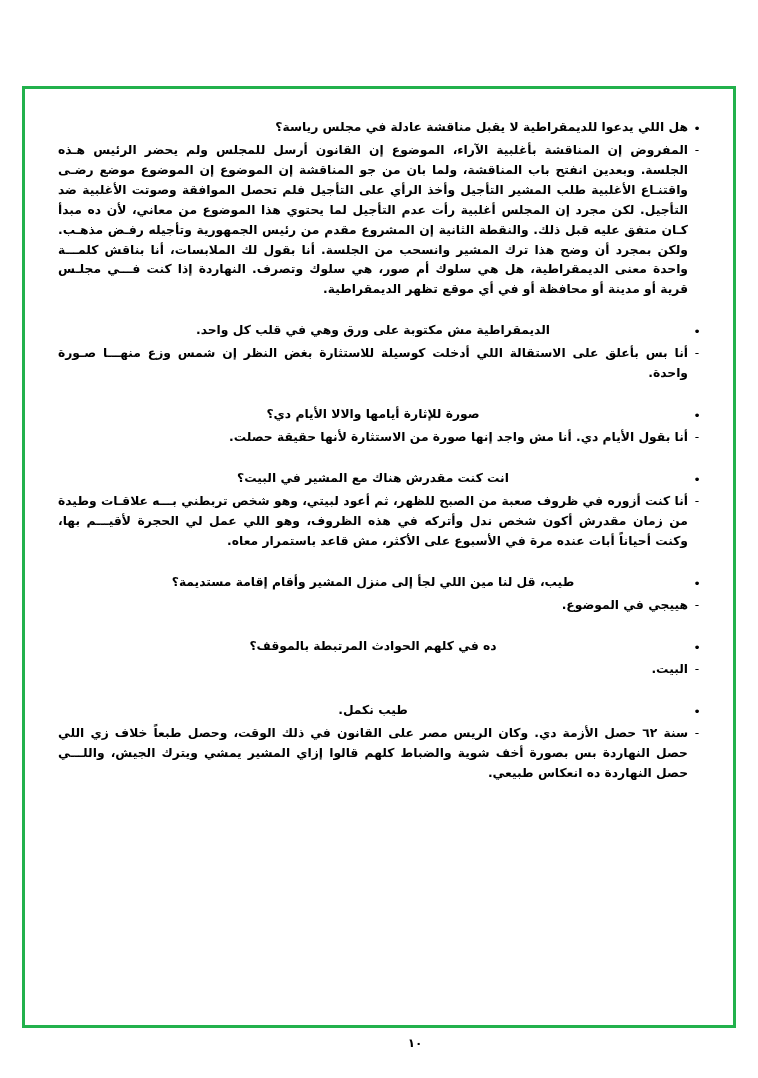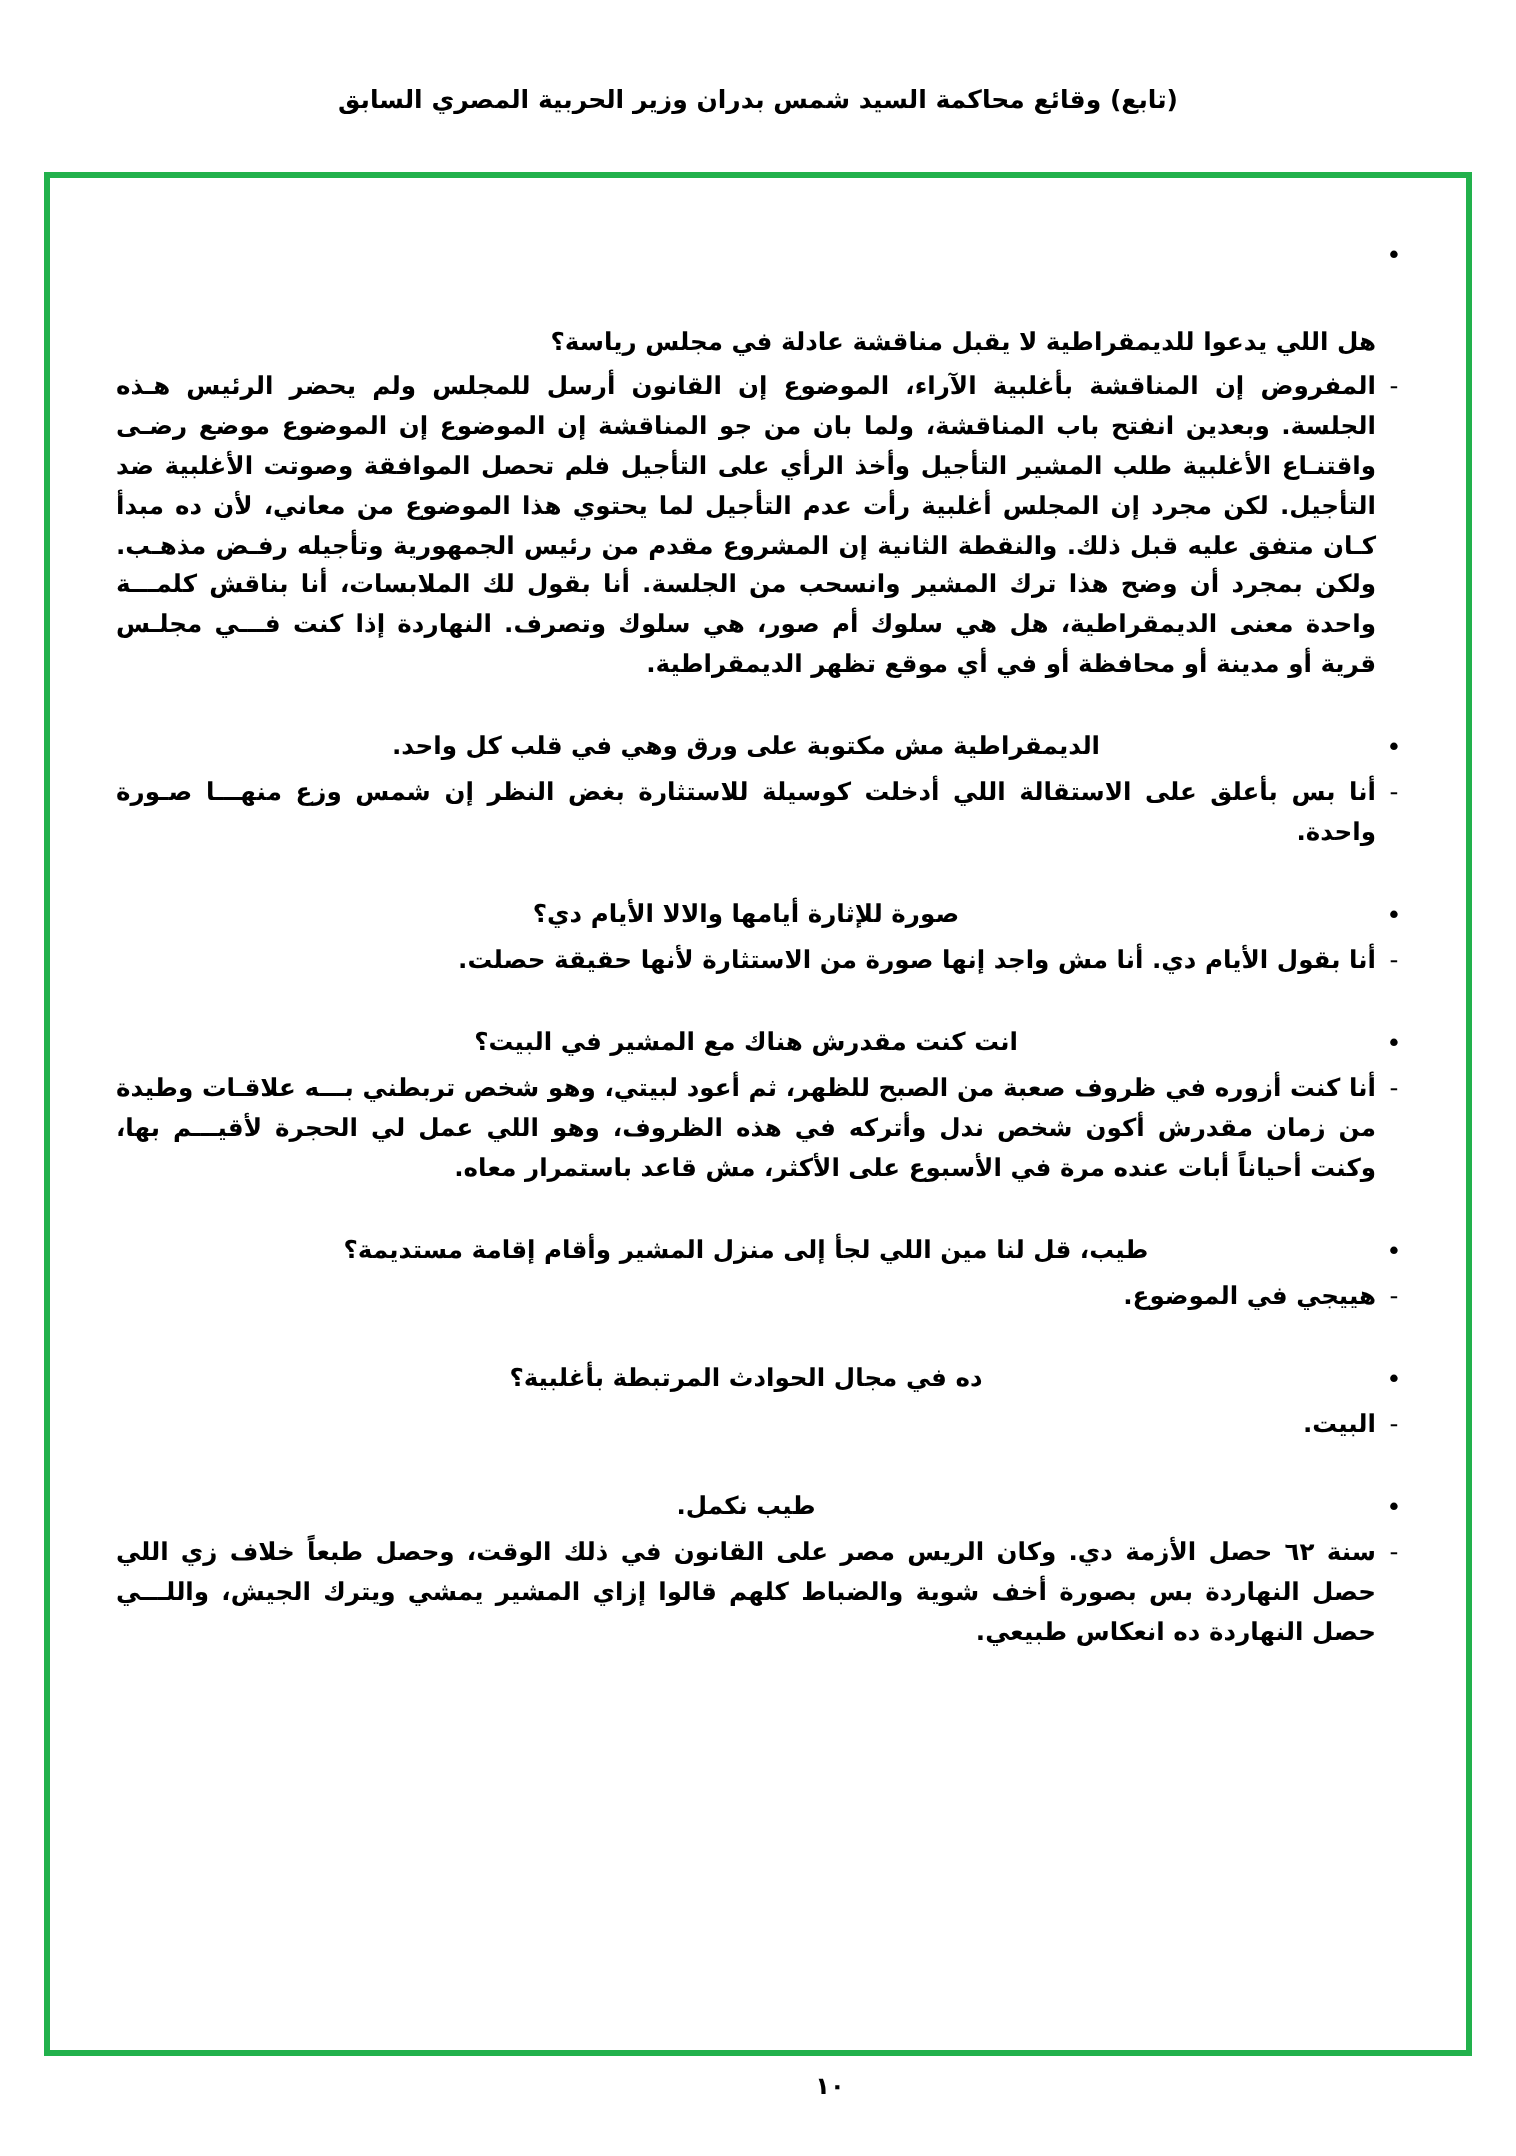--- a/index.html
+++ b/index.html
@@ -76,21 +76,20 @@
     text-align: justify;
     text-justify: inter-word;
     font-weight: bold;
   }
   .q .text {
     text-align: center;
     font-weight: bold;
   }
   .q.q-right .text {
     text-align: right;
-    margin-top: 44px;
   }
   .a .text {
     font-weight: bold;
   }
   .a.center .text {
     text-align: right;
   }
   .spacer-md { height: 12px; }
   .footer {
     position: absolute;
@@ -102,21 +101,20 @@
     font-size: 12px;
     font-weight: bold;
     padding-left: 36px;
   }
 </style>
 </head>
 <body>
 
 <div class="page">
 
-  <div class="header">(تابع) وقائع محاكمة السيد شمس بدران وزير الحربية المصري السابق</div>
 
   <div class="frame"></div>
 
   <div class="content">
 
     <div class="qa-block">
       <div class="row q q-right">
         <div class="marker bullet">•</div>
         <div class="text">هل اللي يدعوا للديمقراطية لا يقبل مناقشة عادلة في مجلس رياسة؟</div>
       </div>
@@ -176,21 +174,21 @@
         <div class="marker">-</div>
         <div class="text">هييجي في الموضوع.</div>
       </div>
     </div>
 
     <div class="spacer-md"></div>
 
     <div class="qa-block">
       <div class="row q">
         <div class="marker bullet">•</div>
-        <div class="text">ده في مجال الحوادث المرتبطة بأغلبية؟</div>
+        <div class="text">ده في كلهم الحوادث المرتبطة بالموقف؟</div>
       </div>
       <div class="row a center">
         <div class="marker">-</div>
         <div class="text">البيت.</div>
       </div>
     </div>
 
     <div class="spacer-md"></div>
 
     <div class="qa-block">

